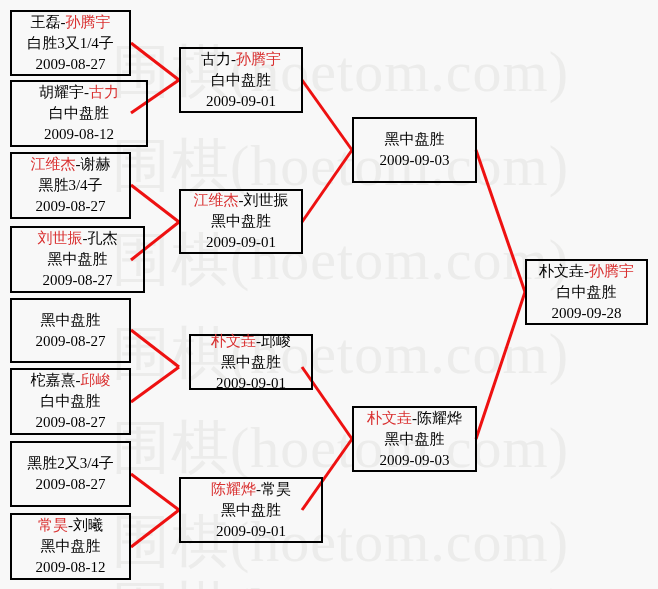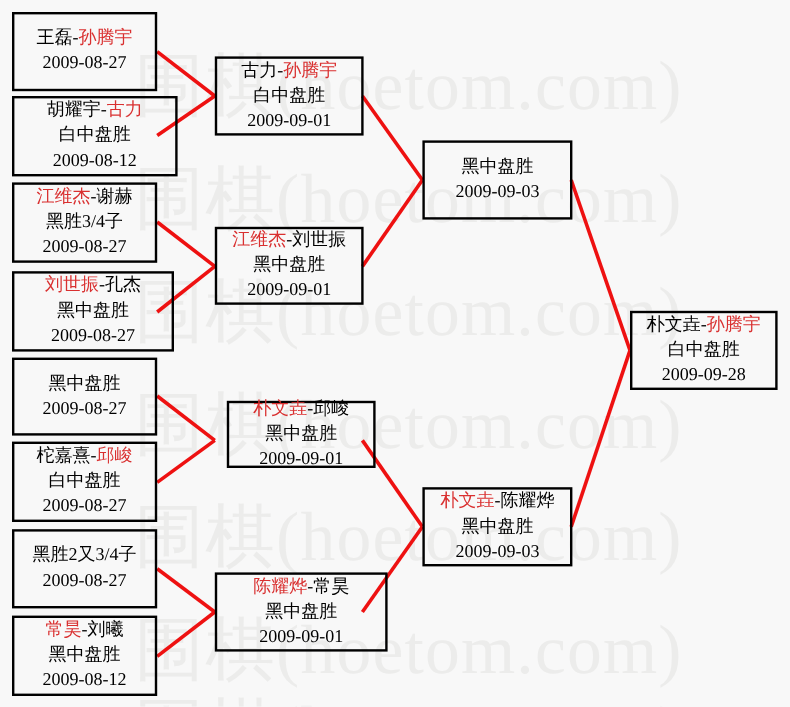--- a/index.html
+++ b/index.html
@@ -53,20 +53,21 @@
     <line x1="302" y1="80" x2="352" y2="150"></line>
     <line x1="302" y1="222" x2="352" y2="150"></line>
     <line x1="302" y1="367" x2="352" y2="439"></line>
     <line x1="302" y1="510" x2="352" y2="439"></line>
     <line x1="476" y1="150" x2="525" y2="292"></line>
     <line x1="476" y1="439" x2="525" y2="292"></line>
   </svg>
 
   <div class="box" style="left:10px;top:10px;width:121px;height:66px">
     <div class="names"><span class="black">王磊</span><span>-</span><span class="red">孙腾宇</span></div>
+    <div class="result">白胜3又1/4子</div>
     <div class="date">2009-08-27</div>
   </div>
   <div class="box" style="left:10px;top:80px;width:138px;height:67px">
     <div class="names"><span class="black">胡耀宇</span><span>-</span><span class="red">古力</span></div>
     <div class="result">白中盘胜</div>
     <div class="date">2009-08-12</div>
   </div>
   <div class="box" style="left:10px;top:152px;width:121px;height:67px">
     <div class="names"><span class="red">江维杰</span><span>-</span><span class="black">谢赫</span></div>
     <div class="result">黑胜3/4子</div>

